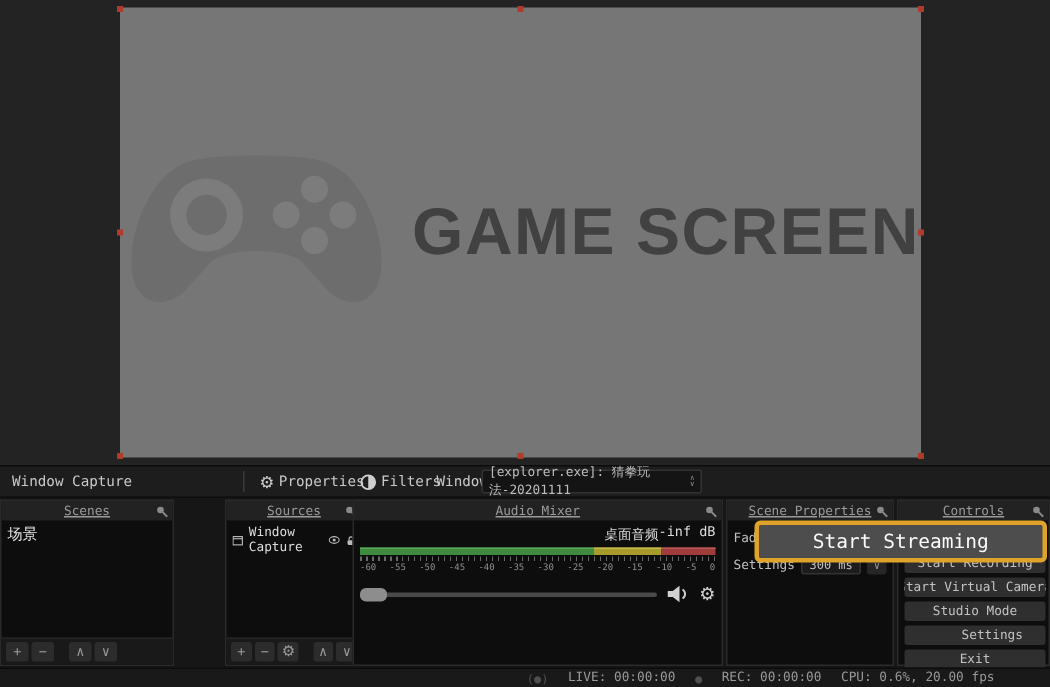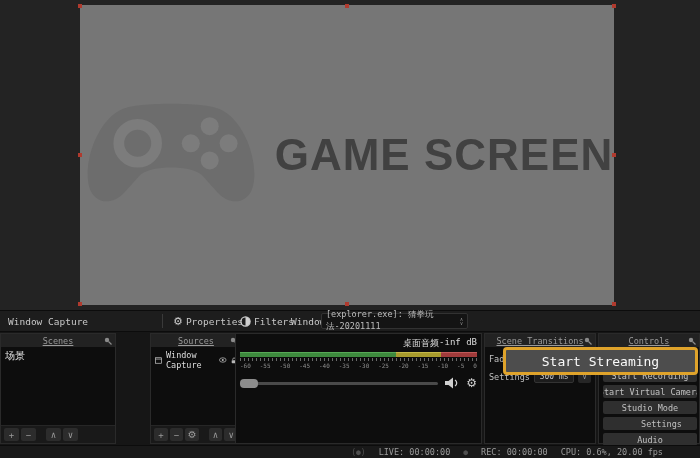--- a/index.html
+++ b/index.html
@@ -196,20 +196,27 @@
       <div class="tbtn">+</div>
       <div class="tbtn">−</div>
       <div class="tbtn gear">⚙</div>
       <div class="tb-gap"></div>
       <div class="tbtn">∧</div>
       <div class="tbtn">∨</div>
     </div>
   </div>
 
   <div class="panel panel-mixer">
+    <div class="panel-header">
+      <span>Audio Mixer</span>
+      <svg class="pin" width="8" height="8" viewBox="0 0 8 8">
+        <circle cx="3" cy="3" r="2.2" fill="#8a8a8a"></circle>
+          <line x1="4.5" y1="4.5" x2="7.5" y2="7.5" stroke="#8a8a8a" stroke-width="1.2"></line>
+      </svg>
+    </div>
     <div class="mix-body">
       <div class="mix-row1">
         <span class="mix-name">桌面音频</span>
         <span>-inf dB</span>
       </div>
       <div class="meter">
         <div class="seg-g"></div>
         <div class="seg-y"></div>
         <div class="seg-r"></div>
       </div>
@@ -237,21 +244,21 @@
           <path d="M0 4 h3.5 L8 0.5 v11 L3.5 8 H0 Z" fill="#d0d0d0"></path>
           <path d="M10 3 a3.5 3.5 0 0 1 0 6" fill="none" stroke="#d0d0d0" stroke-width="1.3"></path>
         </svg>
         <span class="mix-gear">⚙</span>
       </div>
     </div>
   </div>
 
   <div class="panel panel-transitions">
     <div class="panel-header">
-      <span>Scene Transitions</span>
+      <span>Scene Properties</span>
       <svg class="pin" width="8" height="8" viewBox="0 0 8 8">
         <circle cx="3" cy="3" r="2.2" fill="#8a8a8a"></circle>
           <line x1="4.5" y1="4.5" x2="7.5" y2="7.5" stroke="#8a8a8a" stroke-width="1.2"></line>
       </svg>
     </div>
     <div class="st-row">
       <span>Fade</span>
       <div class="st-select">
         <span>∨</span>
       </div>
@@ -270,21 +277,21 @@
       <span>Controls</span>
       <svg class="pin" width="8" height="8" viewBox="0 0 8 8">
         <circle cx="3" cy="3" r="2.2" fill="#8a8a8a"></circle>
           <line x1="4.5" y1="4.5" x2="7.5" y2="7.5" stroke="#8a8a8a" stroke-width="1.2"></line>
       </svg>
     </div>
     <div class="ctl-btn" style="top:35px;">Start Recording</div>
     <div class="ctl-btn" style="top:51px;">Start Virtual Camera</div>
     <div class="ctl-btn" style="top:67px;">Studio Mode</div>
     <div class="ctl-btn" style="top:83px;padding-left:23px;">Settings</div>
-    <div class="ctl-btn" style="top:99px;">Audio</div>
+    <div class="ctl-btn" style="top:99px;">Exit</div>
   </div>
 
   <div class="highlight-btn">Start Streaming</div>
 
   <div class="status-bar">
     <span class="status-icon">(●)</span>
     <span>LIVE: 00:00:00</span>
     <span class="status-icon">●</span>
     <span>REC: 00:00:00</span>
     <span>CPU: 0.6%, 20.00 fps</span>

